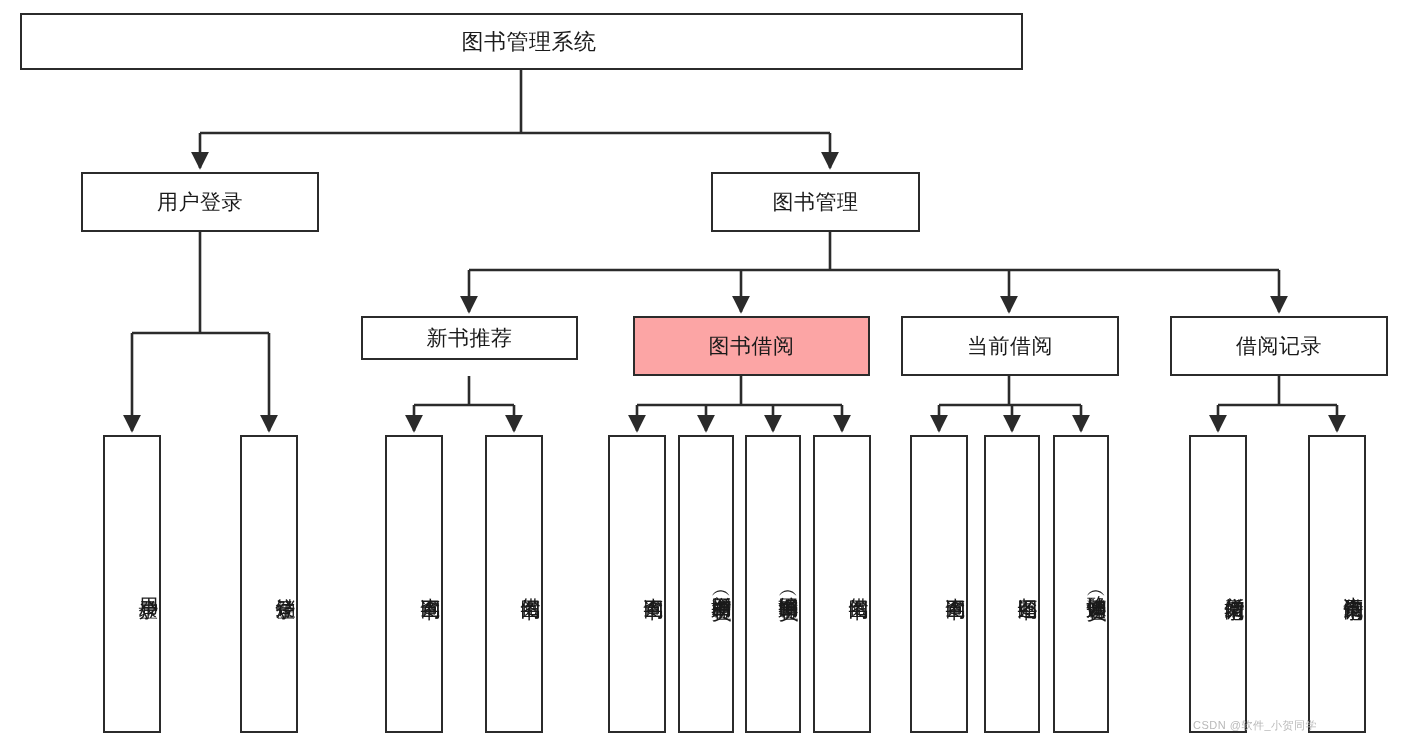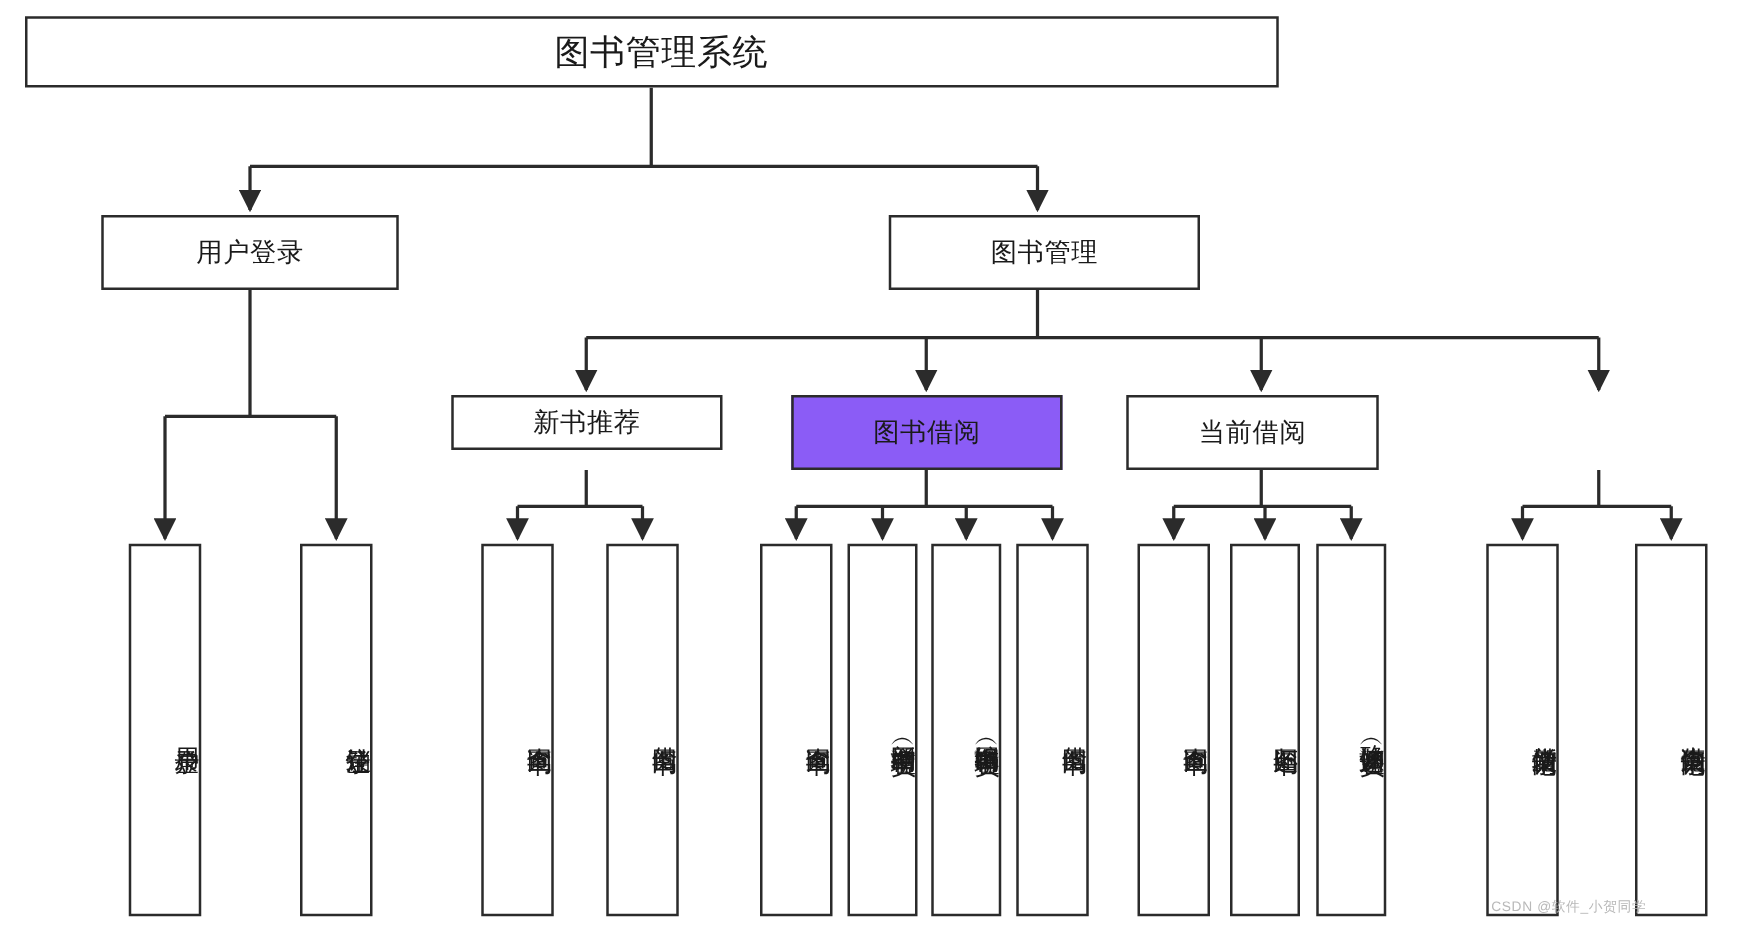--- a/index.html
+++ b/index.html
@@ -49,21 +49,21 @@
     padding: 6px 0;
     align-items: flex-start;
     justify-content: center;
   }
   .node.vert .label {
     writing-mode: vertical-rl;
     text-orientation: upright;
     white-space: nowrap;
   }
   .node.root {
-    font-size: 28px;
+    font-size: 22px;
     padding-left: 15px;
   }
   .watermark {
     position: absolute;
     color: #b9b9b9;
     font-size: 11px;
     white-space: nowrap;
     letter-spacing: 0.5px;
   }
 </style>
@@ -122,32 +122,35 @@
     </g>
   </svg>
 
   <div class="node horiz root" style="left: 20px; top: 13px; width: 1003px; height: 57px; border-color: rgb(43, 43, 43); background: rgb(255, 255, 255); color: rgb(26, 26, 26);">
     <span class="label">图书管理系统</span>
   </div>
 
   <div class="node horiz" style="left: 81px; top: 172px; width: 238px; height: 60px; border-color: rgb(43, 43, 43); background: rgb(255, 255, 255); color: rgb(26, 26, 26);">
     <span class="label">用户登录</span>
   </div>
-  <div class="node horiz" style="left: 711px; top: 172px; width: 249px; height: 60px; border-color: rgb(43, 43, 43); background: rgb(255, 255, 255); color: rgb(26, 26, 26);">
+  <div class="node horiz" style="left: 711px; top: 172px; width: 209px; height: 60px; border-color: rgb(43, 43, 43); background: rgb(255, 255, 255); color: rgb(26, 26, 26);">
     <span class="label">图书管理</span>
   </div>
 
   <div class="node horiz" style="left: 361px; top: 316px; width: 217px; height: 44px; border-color: rgb(43, 43, 43); background: rgb(255, 255, 255); color: rgb(26, 26, 26);">
     <span class="label">新书推荐</span>
   </div>
-  <div class="node horiz" style="left: 633px; top: 316px; width: 217px; height: 60px; border-color: rgb(43, 43, 43); background: #8b5cf6; color: rgb(26, 26, 26);">
+  <div class="node horiz" style="left: 633px; top: 316px; width: 237px; height: 60px; border-color: rgb(43, 43, 43); background: #fca5a5; color: rgb(26, 26, 26);">
     <span class="label">图书借阅</span>
   </div>
-  <div class="node horiz" style="left: 901px; top: 316px; width: 202px; height: 60px; border-color: rgb(43, 43, 43); background: rgb(255, 255, 255); color: rgb(26, 26, 26); text-align: right;">
+  <div class="node horiz" style="left: 901px; top: 316px; width: 218px; height: 60px; border-color: rgb(43, 43, 43); background: rgb(255, 255, 255); color: rgb(26, 26, 26); text-align: right;">
     <span class="label">当前借阅</span>
+  </div>
+  <div class="node horiz" style="left: 1170px; top: 316px; width: 218px; height: 60px; border-color: rgb(43, 43, 43); background: rgb(255, 255, 255); color: rgb(26, 26, 26);">
+    <span class="label">借阅记录</span>
   </div>
 
   <div class="node vert" style="left: 103px; top: 435px; width: 58px; height: 298px; border-color: rgb(43, 43, 43); background: rgb(255, 255, 255); color: rgb(26, 26, 26);">
     <span class="label">用户登录</span>
   </div>
   <div class="node vert" style="left: 240px; top: 435px; width: 58px; height: 298px; border-color: rgb(43, 43, 43); background: rgb(255, 255, 255); color: rgb(26, 26, 26);">
     <span class="label">注销登录</span>
   </div>
   <div class="node vert" style="left: 385px; top: 435px; width: 58px; height: 298px; border-color: rgb(43, 43, 43); background: rgb(255, 255, 255); color: rgb(26, 26, 26);">
     <span class="label">查询图书</span>

